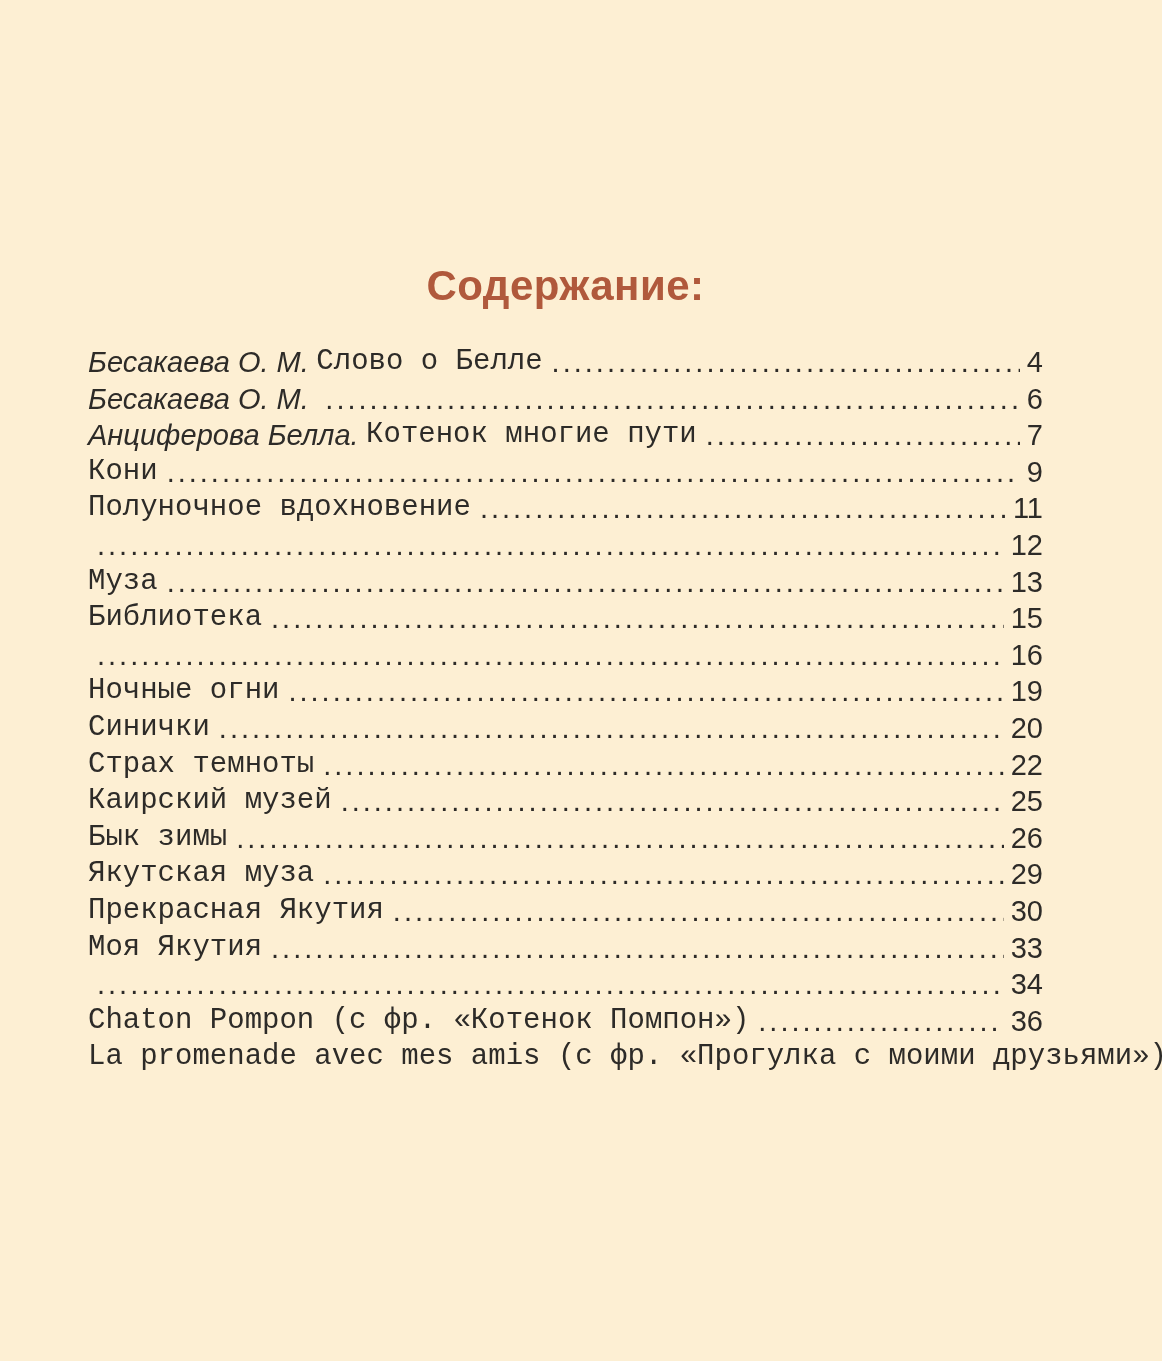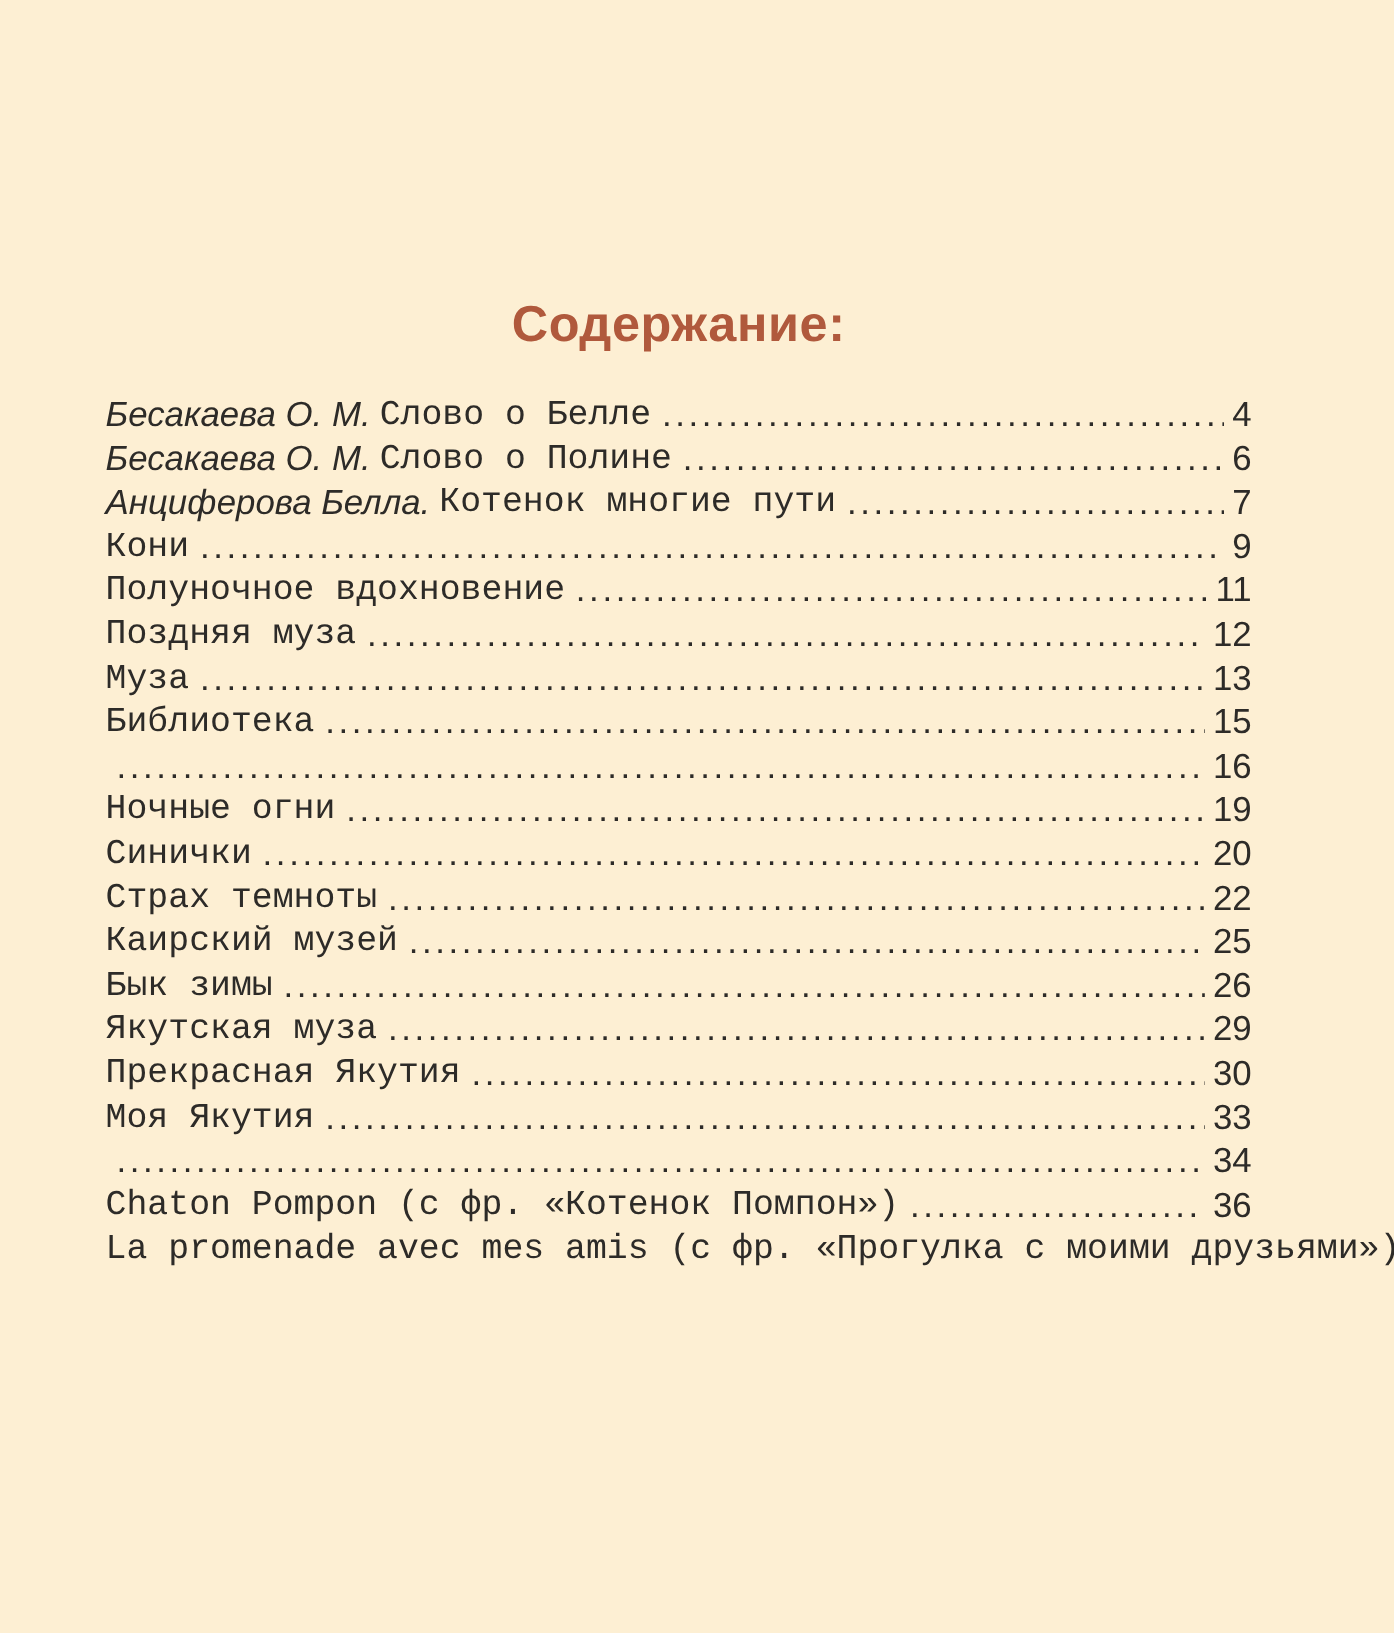--- a/index.html
+++ b/index.html
@@ -5,21 +5,21 @@
   html, body {
     margin: 0;
     padding: 0;
   }
   .page {
     position: relative;
     width: 1162px;
     height: 1361px;
     box-sizing: border-box;
     background: var(--bg, #FDEFD3);
-    padding: 0 119px 0 88px;
+    padding: 16px 119px 0 88px;
     overflow: hidden;
     font-family: "Liberation Sans", sans-serif;
     color: var(--fg, #2D2B28);
   }
   .page-title {
     margin: 248px 0 0 0;
     text-align: center;
     font-size: 42px;
     line-height: 44px;
     font-weight: 700;
@@ -69,21 +69,20 @@
   <div class="toc">
   <div class="toc-row">
     <span class="toc-author">Бесакаева О. М.</span>
     <span class="toc-title">Слово о Белле</span>
     <span class="toc-leader">..............................................................................................................</span>
     <span class="toc-page-num">4</span>
   </div>
 
   <div class="toc-row">
     <span class="toc-author">Бесакаева О. М.</span>
-    <span class="toc-title">Слово о Полине</span>
     <span class="toc-leader">..............................................................................................................</span>
     <span class="toc-page-num">6</span>
   </div>
 
   <div class="toc-row">
     <span class="toc-author">Анциферова Белла.</span>
     <span class="toc-title">Котенок многие пути</span>
     <span class="toc-leader">..............................................................................................................</span>
     <span class="toc-page-num">7</span>
   </div>
@@ -97,21 +96,20 @@
 
   <div class="toc-row">
 
     <span class="toc-title">Полуночное вдохновение</span>
     <span class="toc-leader">..............................................................................................................</span>
     <span class="toc-page-num">11</span>
   </div>
 
   <div class="toc-row">
 
-    <span class="toc-title">Поздняя муза</span>
     <span class="toc-leader">..............................................................................................................</span>
     <span class="toc-page-num">12</span>
   </div>
 
   <div class="toc-row">
 
     <span class="toc-title">Муза</span>
     <span class="toc-leader">..............................................................................................................</span>
     <span class="toc-page-num">13</span>
   </div>

